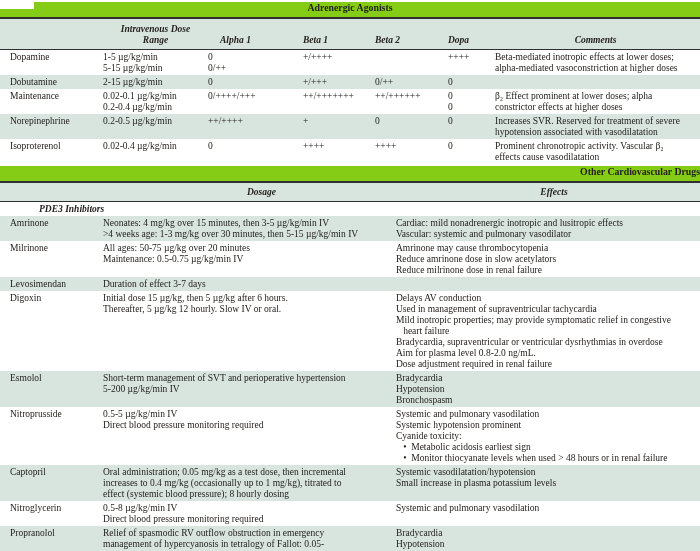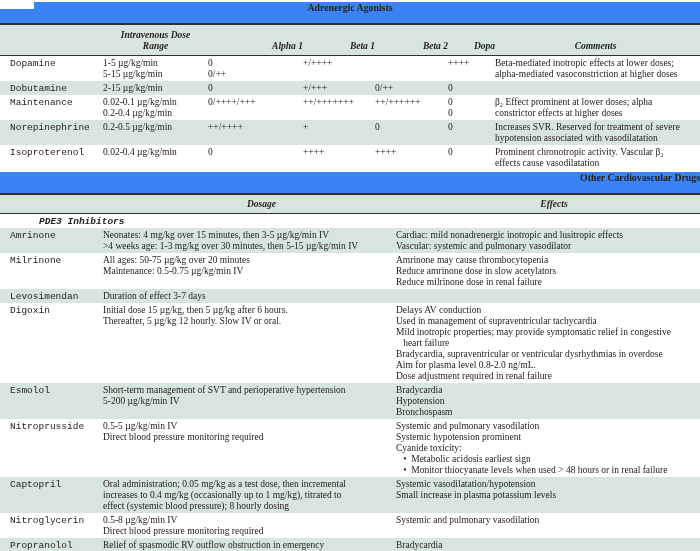--- a/index.html
+++ b/index.html
@@ -7,44 +7,43 @@
     position:relative;
     width:700px;height:551px;
     overflow:hidden;
     background:#ffffff;
     font-family:"Liberation Serif","DejaVu Serif",serif;
     font-size:9.5px;
     line-height:11px;
     color:#26221e;
   }
   .band{
-    background:#3b82f6;
-    height:21px;
+    background:#84cc16;
+    height:15px;
     line-height:12px;
     text-align:center;
     font-weight:bold;
     font-size:9.8px;
     margin-top:2px;
   }
   .rule{height:1.5px;background:#2f2f2f;}
   .hdr-row{background:#d8e4de;}
   .tr{display:grid;}
   .t1{grid-template-columns:103px 105px 95px 72px 73px 47px 1fr;}
   .t2{grid-template-columns:103px 293px 1fr;}
   .shade{background:#d8e4de;}
   .cell{
     white-space:pre-wrap;
     padding:2px 0 1px 0;
   }
-  .name{padding-left:10px;font-family:Liberation Mono, monospace;}
+  .name{padding-left:10px;}
   .comments{padding-right:4px;}
   .hdr{
     font-weight:bold;
     font-style:italic;
-    text-align:right;
   }
   .t1.hdr-row{align-items:end;padding:3px 0 2px 0;}
   .t2.hdr-row{padding:2px 0 2px 12px;}
   .hdr.center{text-align:center;}
   .hdr.alpha{padding-left:12px;}
   .subhdr{font-weight:bold;font-style:italic;}
   .artifact{position:absolute;left:0;top:0;width:34px;height:9px;background:#ffffff;}
   .gap{height:2px;background:#ffffff;}
 </style>
 </head>

